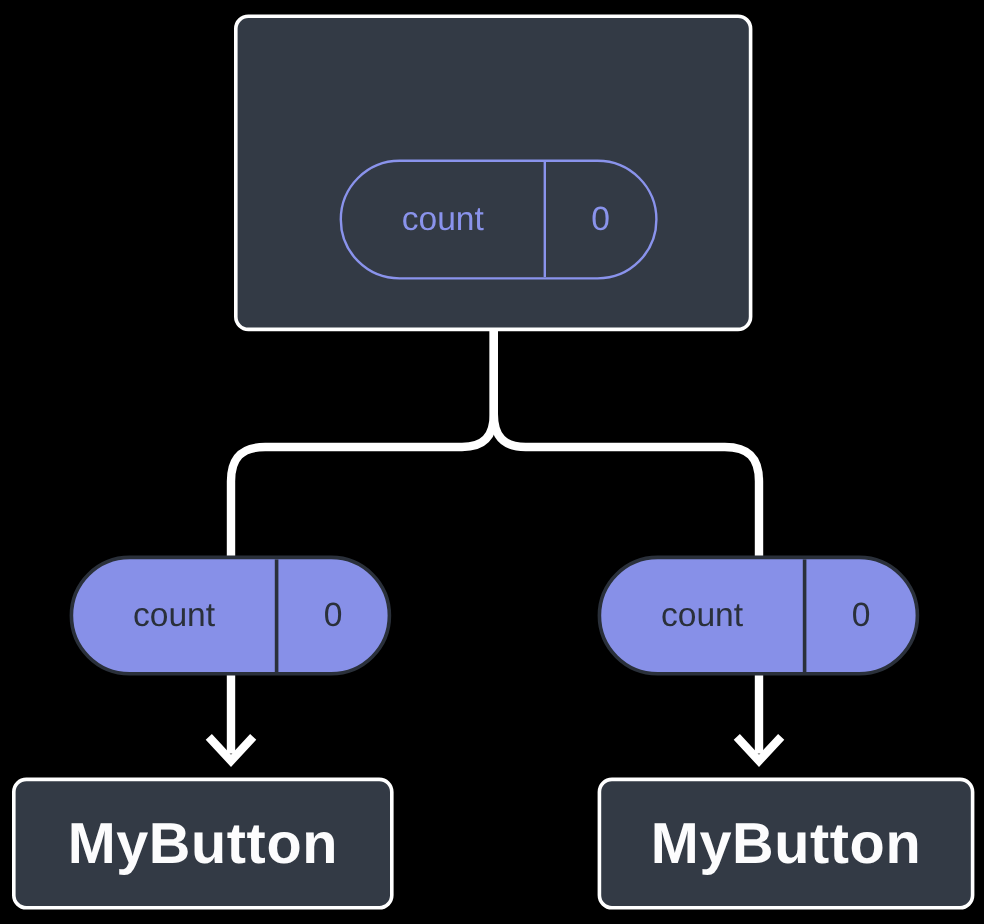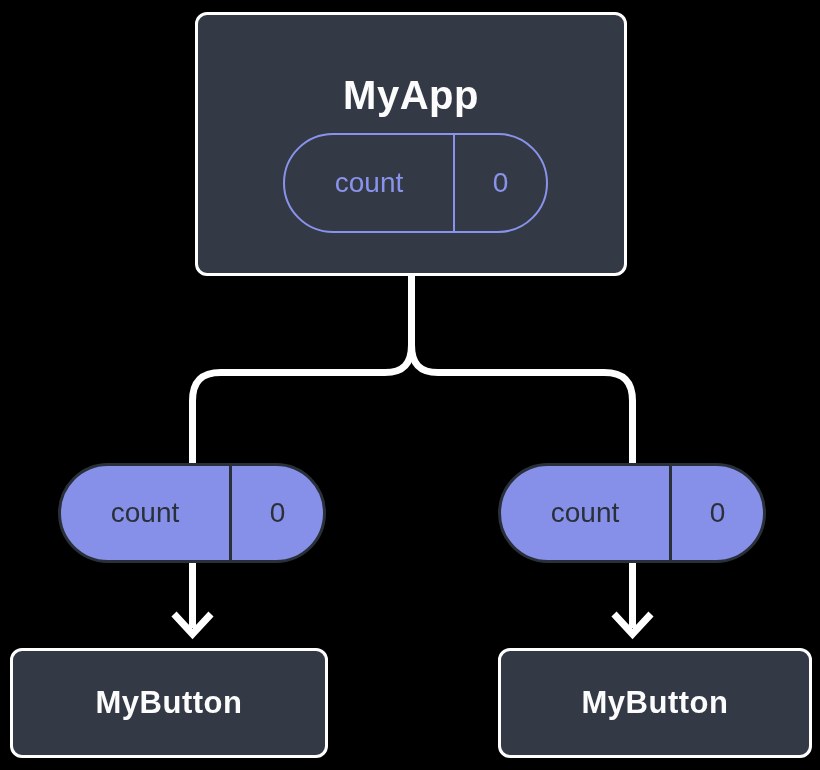--- a/index.html
+++ b/index.html
@@ -91,21 +91,21 @@
   #left-prop-pill  { left: 58px;  top: 463px; }
   #right-prop-pill { left: 498px; top: 463px; }
   .child-node {
     display: flex;
     align-items: center;
     justify-content: center;
   }
   #left-child-node  { left: 10px;  top: 648px; width: 318px; height: 110px; }
   #right-child-node { left: 498px; top: 648px; width: 314px; height: 110px; }
   .child-node .node-title {
-    font-size: 31px;
+    font-size: 48px;
   }
 </style>
 </head>
 <body>
 
 <div class="stage">
 
   <svg class="connectors" viewBox="0 0 820 770" aria-hidden="true">
 
     <path d="M411.5 272 L411.5 345 C411.5 364 403 372.5 385 372.5 L221 372.5 C201 372.5 192.5 381.5 192.5 401 L192.5 466" fill="none" stroke="#FFFFFF" stroke-width="7"></path>
@@ -113,21 +113,20 @@
     <path d="M411.5 272 L411.5 345 C411.5 364 420 372.5 438 372.5 L604 372.5 C624 372.5 632.5 381.5 632.5 401 L632.5 466" fill="none" stroke="#FFFFFF" stroke-width="7"></path>
 
     <path d="M192.5 561 L192.5 628" fill="none" stroke="#FFFFFF" stroke-width="7"></path>
     <path d="M174 614 L192.5 634 L211 614" fill="none" stroke="#FFFFFF" stroke-width="7" stroke-linejoin="miter"></path>
 
     <path d="M632.5 561 L632.5 628" fill="none" stroke="#FFFFFF" stroke-width="7"></path>
     <path d="M614 614 L632.5 634 L651 614" fill="none" stroke="#FFFFFF" stroke-width="7" stroke-linejoin="miter"></path>
   </svg>
 
   <div class="node" id="root-node">
-    <div class="node-title">MyApp</div>
     <div class="pill outlined">
       <div class="pill-cell name">count</div>
       <div class="pill-cell value">0</div>
     </div>
   </div>
 
   <div class="pill filled" id="left-prop-pill">
     <div class="pill-cell name">count</div>
     <div class="pill-cell value">0</div>
   </div>

